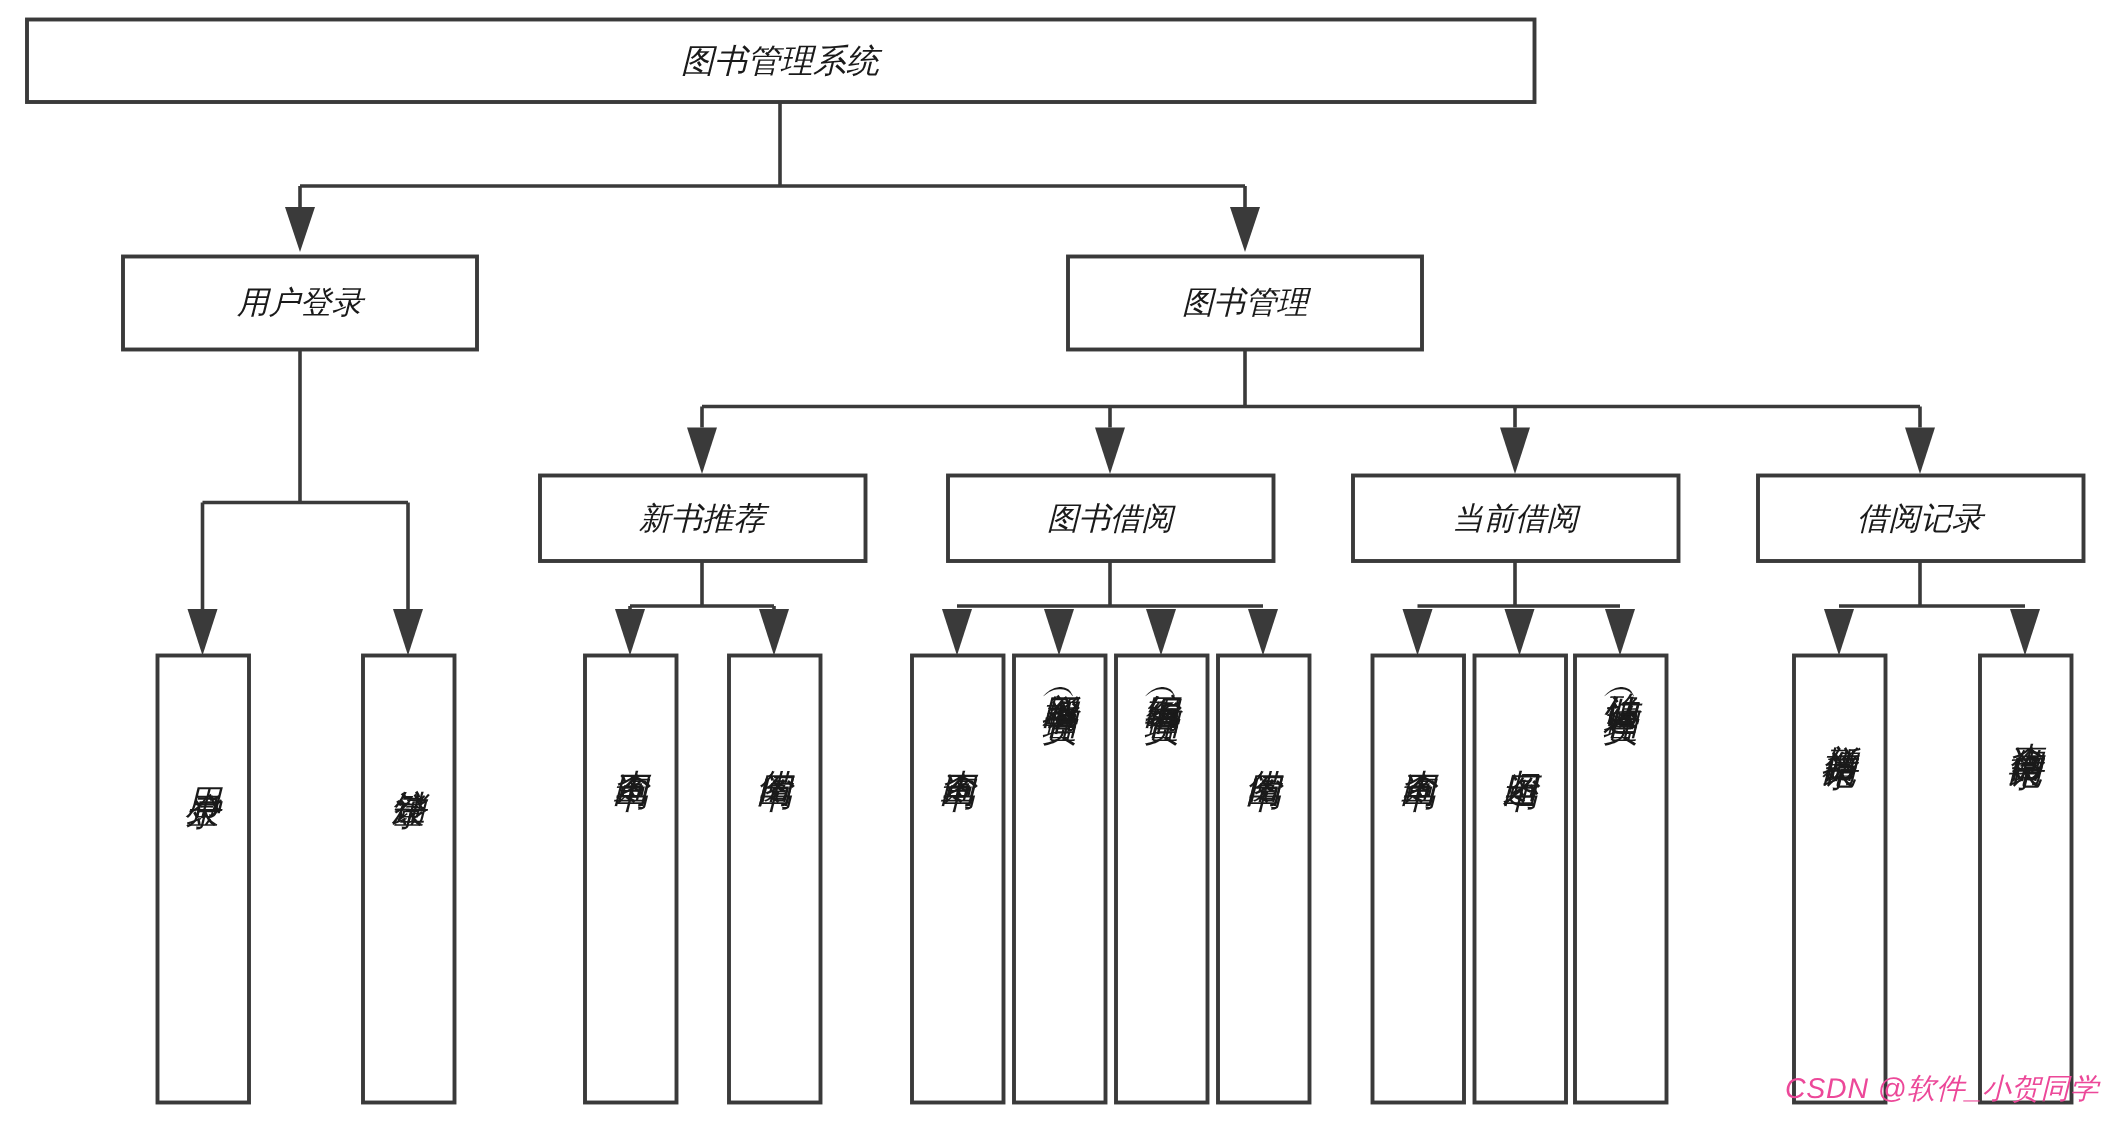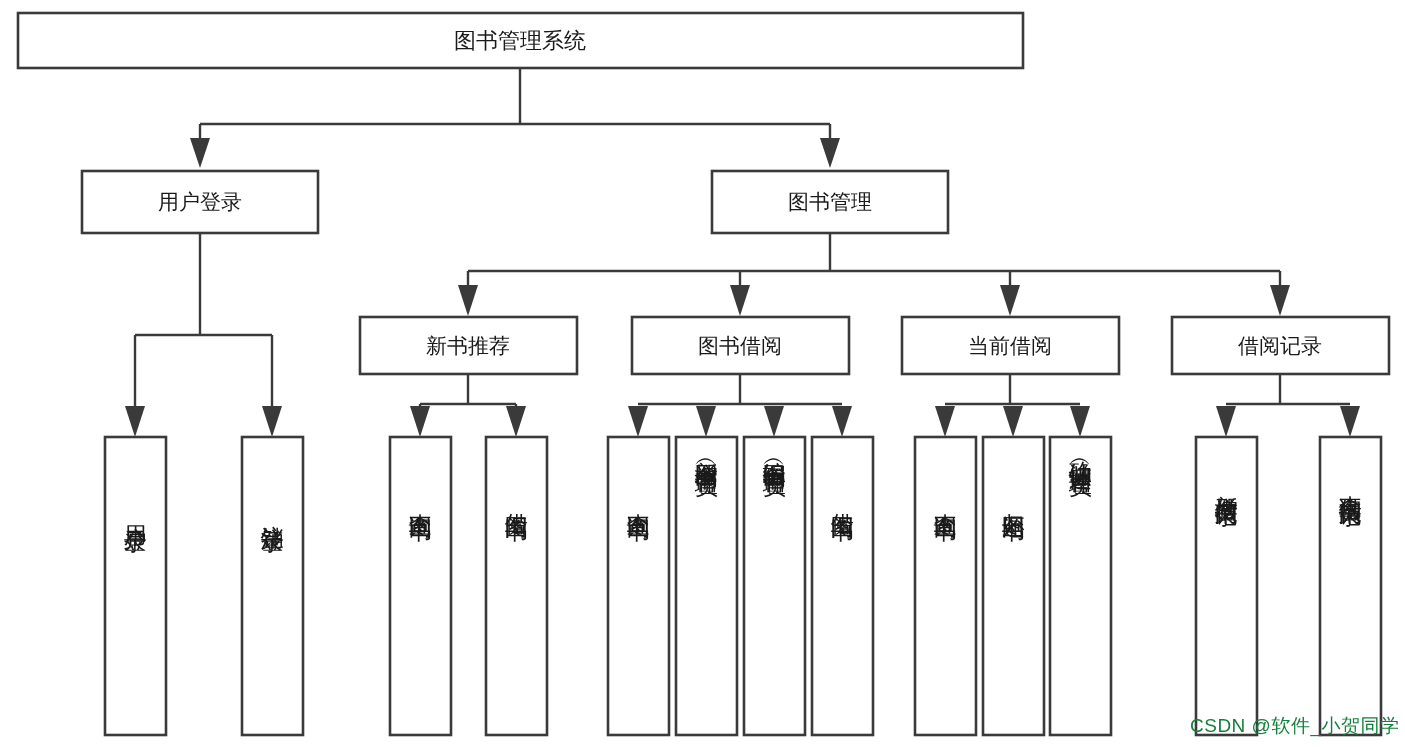--- a/index.html
+++ b/index.html
@@ -13,20 +13,21 @@
     font-family: "Liberation Sans", "DejaVu Sans", sans-serif;
     overflow: hidden;
     position: relative;
   }
   #diagram-root {
     position: absolute;
     left: 0;
     top: 0;
     width: 1403px;
     height: 747px;
+    font-style: italic;
   }
   svg.diagram {
     display: block;
     width: 1405px;
     height: 747px;
   }
   .node-box {
     fill: #ffffff;
     stroke: #3a3a3a;
     stroke-width: 2.6;
@@ -71,21 +72,21 @@
     letter-spacing: 2px;
     color: #1a1a1a;
     white-space: nowrap;
   }
   .watermark {
     position: absolute;
     left: 1190px;
     top: 713px;
     font-family: "Liberation Sans", "DejaVu Sans", sans-serif;
     font-size: 19px;
-    color: #15803d;
+    color: #ec4899;
     letter-spacing: 0.5px;
     white-space: nowrap;
     pointer-events: none;
   }
 </style>
 </head>
 <body>
 
 <div id="diagram-root">
 

